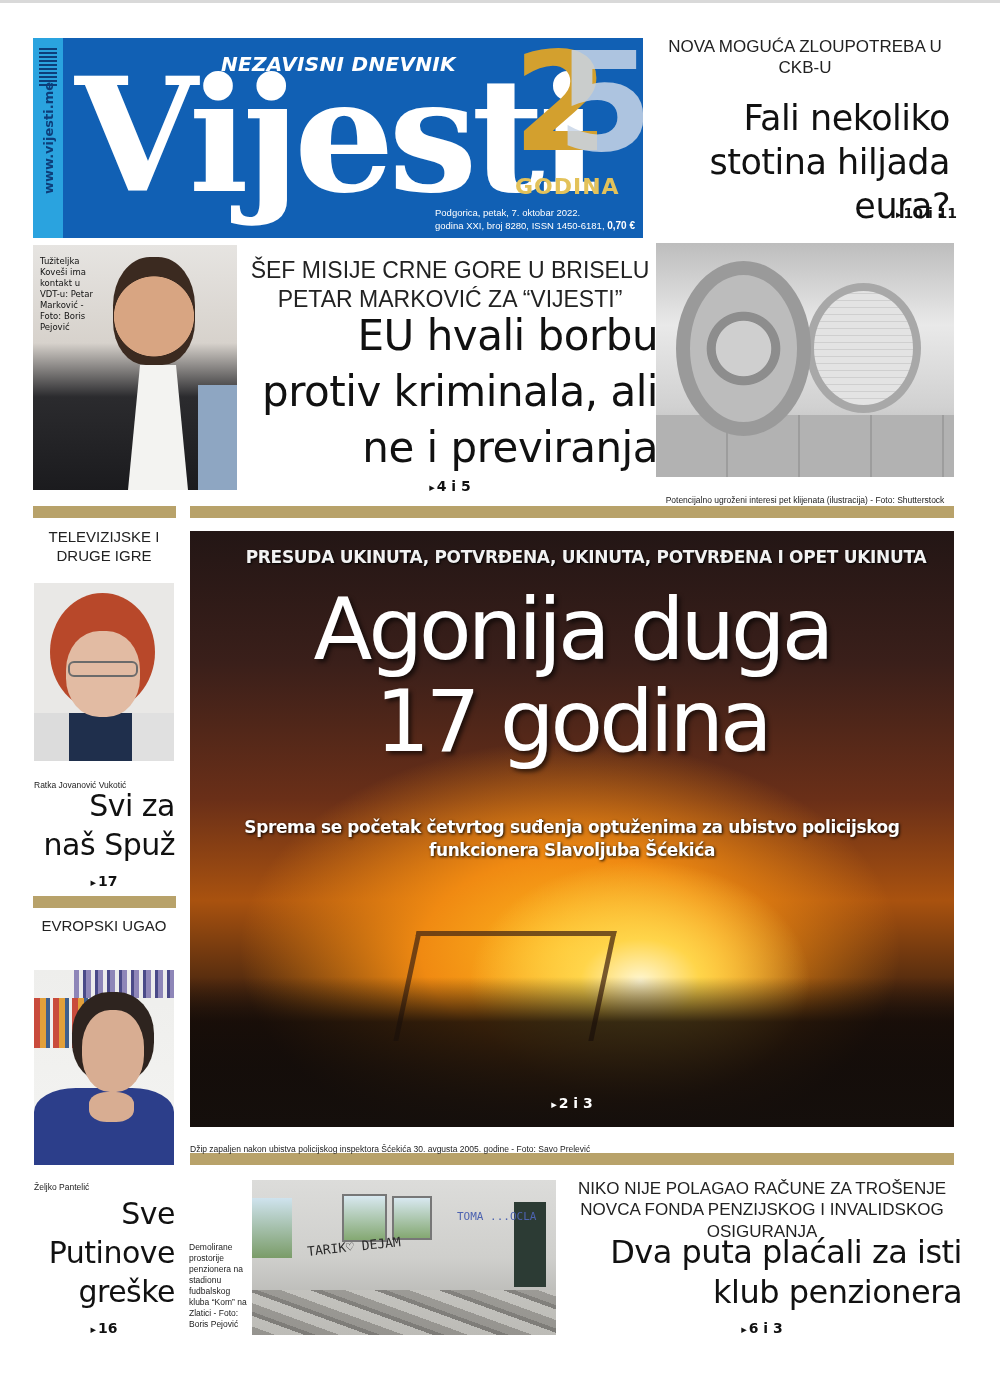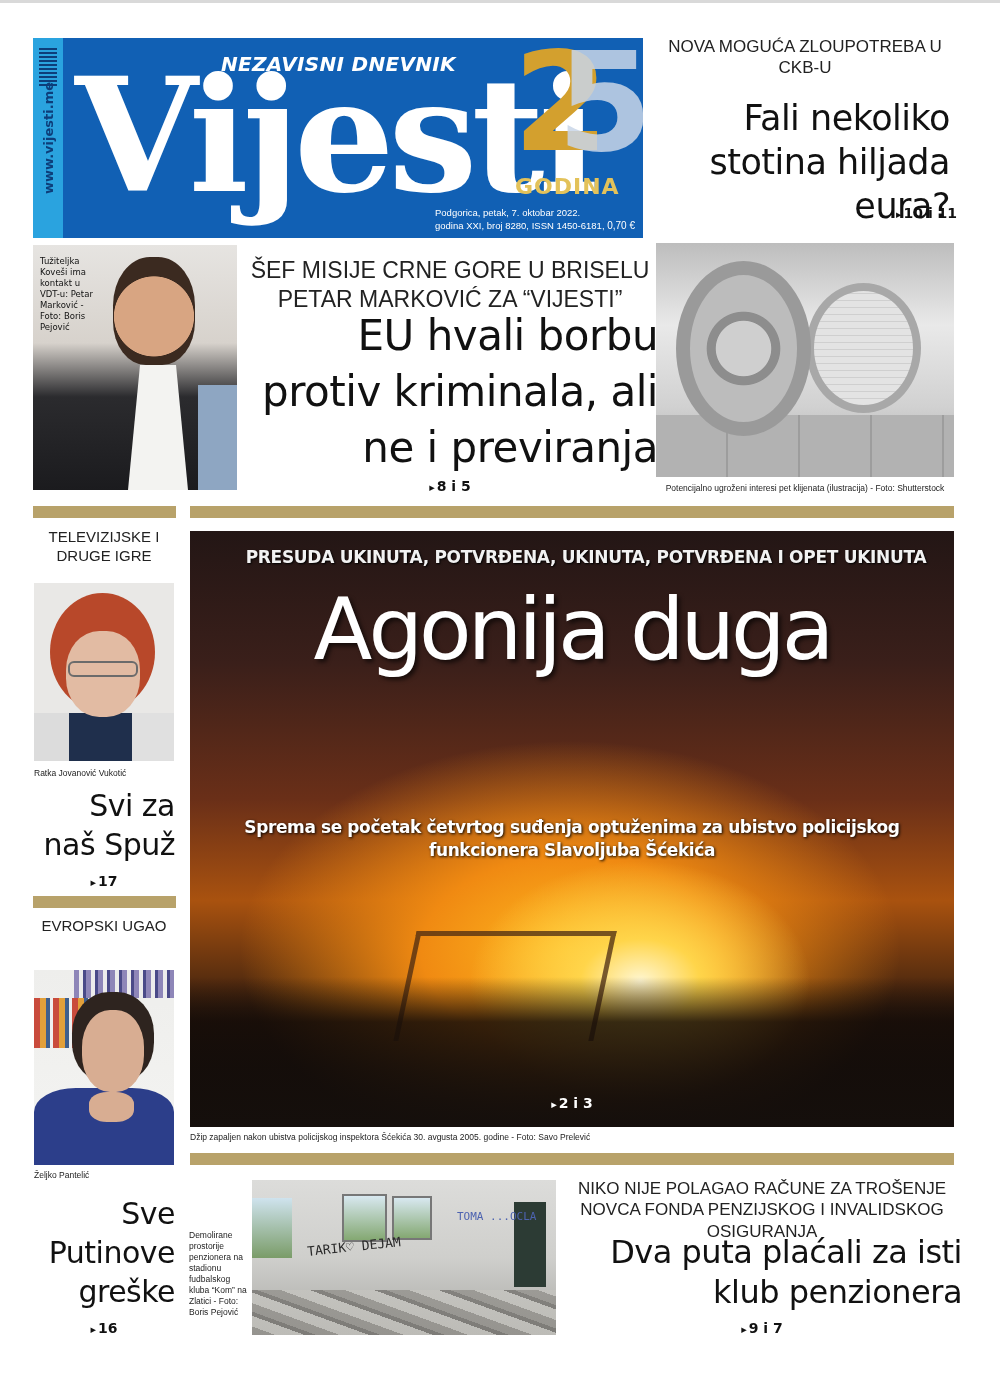--- a/index.html
+++ b/index.html
@@ -12,28 +12,28 @@
   .mast-strip { position: absolute; left: 0; top: 0; width: 30px; height: 200px; background: #2aa3df; }
   .mast-url { position: absolute; left: 15px; top: 100px; transform: translate(-50%,-50%) rotate(-90deg); white-space: nowrap; color: #0d3e7a; font-family: "DejaVu Sans", sans-serif; font-weight: bold; font-size: 13px; }
   .mast-barcode { position: absolute; left: 6px; top: 8px; width: 18px; height: 40px; background: repeating-linear-gradient(0deg, #0d3e7a 0 2px, transparent 2px 4px); }
   .mast-tagline { position: absolute; left: 188px; top: 14px; color: #fff; font-family: "DejaVu Sans", sans-serif; font-weight: bold; font-style: italic; font-size: 20px; letter-spacing: 0.3px; }
   .mast-logo { position: absolute; left: 42px; top: -2px; color: #fff; font-family: "DejaVu Serif", serif; font-weight: bold; font-size: 158px; line-height: 200px; letter-spacing: -6px; }
   .mast-25 { position: absolute; left: 480px; top: 8px; width: 118px; height: 135px; }
   .mast-25 .two { position: absolute; left: 0; top: -12px; font-family: "DejaVu Sans", sans-serif; font-weight: bold; font-size: 138px; color: #d3a02e; line-height: 1; }
   .mast-25 .five { position: absolute; left: 44px; top: -12px; font-family: "DejaVu Sans", sans-serif; font-weight: bold; font-size: 138px; color: #c9d6e8; line-height: 1; opacity: 0.85; }
   .mast-godina { position: absolute; left: 482px; top: 136px; color: #e3c25a; font-family: "DejaVu Sans", sans-serif; font-weight: bold; font-size: 22px; letter-spacing: 1px; }
   .mast-date { position: absolute; right: 8px; top: 168px; color: #fff; font-family: "Liberation Sans", sans-serif; font-size: 9.5px; line-height: 13px; }
-  .mast-date b { font-weight: normal; font-size: 10px; }
+  .mast-date b { font-weight: bold; font-size: 10px; }
 
   
   .kicker { font-family: "Liberation Sans", sans-serif; text-transform: uppercase; color: #222; text-align: center; line-height: 1.25; }
   .headline { font-family: "DejaVu Sans", sans-serif; color: #111; text-align: right; letter-spacing: -0.5px; }
   .pageref { font-family: "DejaVu Sans", sans-serif; font-weight: bold; font-size: 14px; color: #111; text-align: center; }
   .pageref .arrow { font-size: 11px; margin-right: 2px; }
-  .caption { font-family: "Liberation Sans", sans-serif; font-size: 9px; color: #222; line-height: 11px; }
+  .caption { font-family: "Liberation Sans", sans-serif; font-size: 9px; color: #222; line-height: 11px; margin-top: 12px; }
   .gold-bar { position: absolute; height: 12px; background: #b8a26a; }
 
   
   .tr-kicker { position: absolute; left: 660px; top: 36px; width: 290px; font-size: 17px; }
   .tr-headline { position: absolute; left: 660px; top: 96px; width: 290px; font-size: 35px; line-height: 44px; }
   .tr-pageref { position: absolute; left: 896px; top: 205px; }
 
   
   .photo-markovic { position: absolute; left: 33px; top: 245px; width: 204px; height: 245px; background: linear-gradient(180deg, #e6e4e1 0%, #d7d2cc 40%, #2b2b2e 62%, #1b1b1e 100%); overflow: hidden; }
   .photo-markovic .head { position: absolute; left: 80px; top: 12px; width: 82px; height: 108px; border-radius: 45% 45% 40% 40%; background: radial-gradient(circle at 50% 55%, #d8a582 0 55%, #3b2a20 56% 100%); }
@@ -138,21 +138,21 @@
 <div class="photo-markovic">
   <div class="head"></div>
   <div class="shirt"></div>
   <div class="lapel"></div>
 </div>
 <div class="cap-markovic">Tužiteljka Koveši ima kontakt u VDT-u: Petar Marković - Foto: Boris Pejović</div>
 
 <div class="kicker ct-kicker">ŠEF MISIJE CRNE GORE U BRISELU PETAR MARKOVIĆ ZA “VIJESTI”</div>
 <div class="headline ct-headline">EU hvali borbu protiv kriminala, ali ne i previranja</div>
 <div class="pageref ct-pageref">
-  <span class="arrow">▸</span><span>8 i 5</span>
+  <span class="arrow">▸</span><span>4 i 5</span>
 </div>
 
 <div class="photo-vault">
   <div class="floor"></div>
   <div class="opening"></div>
   <div class="door"></div>
 </div>
 <div class="caption cap-vault">Potencijalno ugroženi interesi pet klijenata (ilustracija) - Foto: Shutterstock</div>
 
 <div class="gold-bar" style="left:33px; top:506px; width:143px;"></div>
@@ -187,20 +187,21 @@
 <div class="pageref l-pageref2">
   <span class="arrow">▸</span><span>16</span>
 </div>
 
 <div class="main-photo">
   <div class="wreck"></div>
   <div class="grass"></div>
   <div class="main-kicker">PRESUDA UKINUTA, POTVRĐENA, UKINUTA, POTVRĐENA I OPET UKINUTA</div>
   <div class="main-headline">
     <div>Agonija duga</div>
+    <div>17 godina</div>
   </div>
   <div class="main-deck">Sprema se početak četvrtog suđenja optuženima za ubistvo policijskog funkcionera Slavoljuba Šćekića</div>
   <div class="main-pageref">
     <span class="pageref"><span class="arrow">▸</span><span>2 i 3</span></span>
   </div>
 </div>
 <div class="caption cap-main">Džip zapaljen nakon ubistva policijskog inspektora Šćekića 30. avgusta 2005. godine - Foto: Savo Prelević</div>
 
 <div class="caption cap-stadium">Demolirane prostorije penzionera na stadionu fudbalskog kluba “Kom” na Zlatici - Foto: Boris Pejović</div>
 <div class="photo-stadium">
@@ -208,14 +209,14 @@
   <div class="win2"></div>
   <div class="win3"></div>
   <div class="door"></div>
   <div class="graffiti1">TARIK♡ DEJAM</div>
   <div class="graffiti2">TOMA ...OCLA</div>
   <div class="debris"></div>
 </div>
 <div class="kicker br-kicker">NIKO NIJE POLAGAO RAČUNE ZA TROŠENJE NOVCA FONDA PENZIJSKOG I INVALIDSKOG OSIGURANJA</div>
 <div class="headline br-headline">Dva puta plaćali za isti klub penzionera</div>
 <div class="pageref br-pageref">
-  <span class="arrow">▸</span><span>9 i 7</span>
+  <span class="arrow">▸</span><span>6 i 3</span>
 </div>
 
 </body></html>

